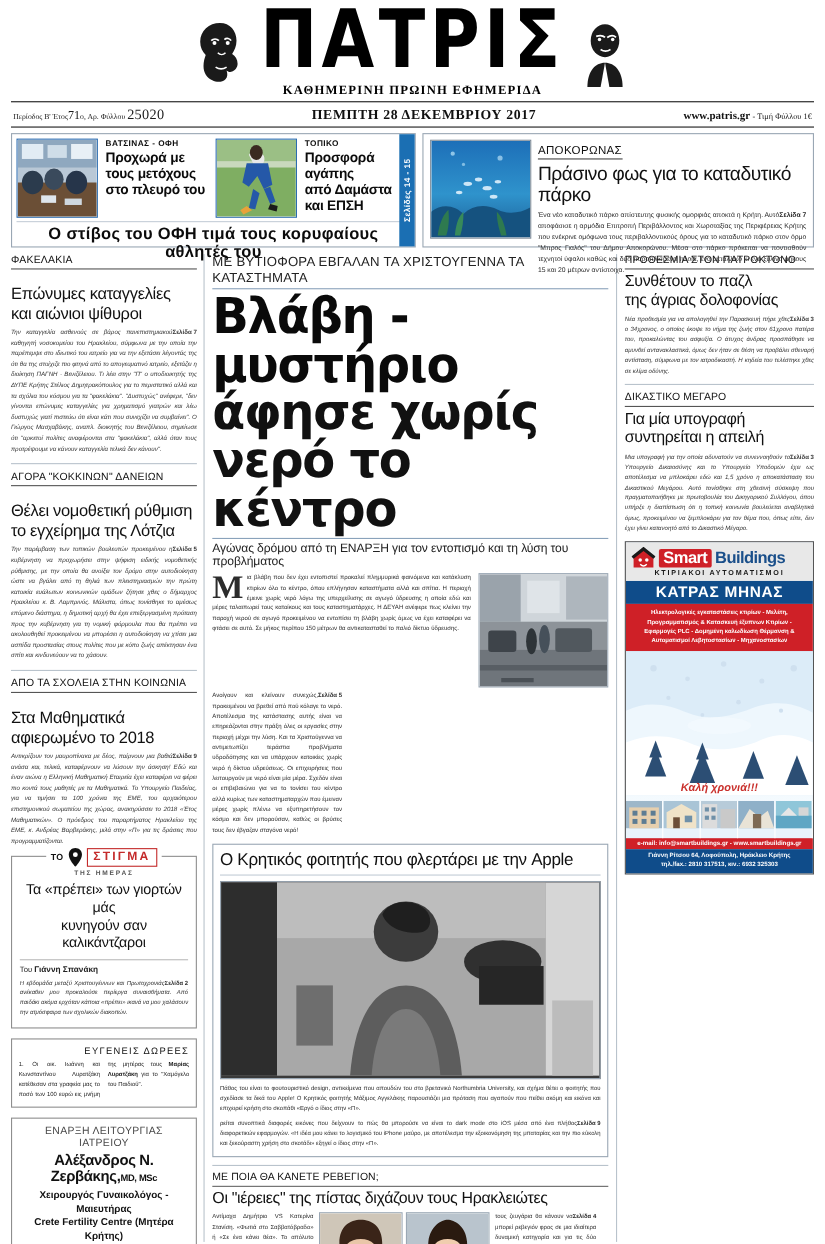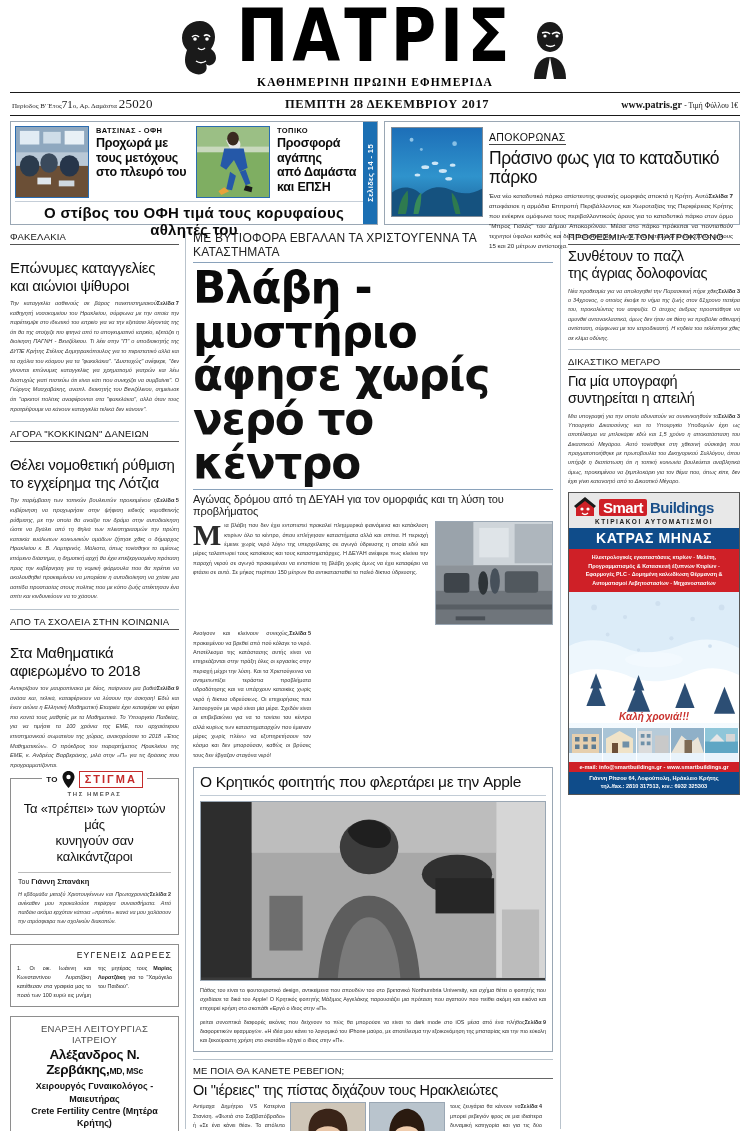--- a/index.html
+++ b/index.html
@@ -210,21 +210,21 @@
             <circle cx="33" cy="19" r="1.6" fill="#fff"></circle>
           <path d="M22 28c3 2 6 2 9 0" stroke="#fff" stroke-width="1.4" fill="none"></path>
         </svg>
       </div>
     </div>
   </div>
 
   <div class="mast-rule"></div>
   <div class="mast-meta">
     <div class="meta-left">
-      <span>Περίοδος Β' Έτος</span><b>71</b><span>ο, Αρ. Δαμάστα</span> <span class="issue">25020</span>
+      <span>Περίοδος Β' Έτος</span><b>71</b><span>ο, Αρ. Φύλλου</span> <span class="issue">25020</span>
     </div>
     <div class="meta-center">ΠΕΜΠΤΗ 28 ΔΕΚΕΜΒΡΙΟΥ 2017</div>
     <div class="meta-right">
       <span class="dom">www.patris.gr</span> <span class="price">- Τιμή Φύλλου 1€</span>
     </div>
   </div>
   <div class="mast-rule2"></div>
 
   <div class="top-banners">
 
@@ -427,21 +427,21 @@
     </div>
 
     <div class="col-mid">
 
       <div class="mhead-kicker">ΜΕ ΒΥΤΙΟΦΟΡΑ ΕΒΓΑΛΑΝ ΤΑ ΧΡΙΣΤΟΥΓΕΝΝΑ ΤΑ ΚΑΤΑΣΤΗΜΑΤΑ</div>
       <div class="mega">
         <div>Βλάβη - μυστήριο</div>
         <div class="l2">άφησε χωρίς νερό το κέντρο</div>
       </div>
       <div class="mega-rule"></div>
-      <div class="msub">Αγώνας δρόμου από τη ΔΕΥΑΗ για τον ομορφιάς και τη λύση του προβλήματος</div>
+      <div class="msub">Αγώνας δρόμου από τη ΕΝΑΡΞΗ για τον εντοπισμό και τη λύση του προβλήματος</div>
 
       <div class="lead">
         <div class="lead-text">
           <span class="drop">Μ</span><span>ια βλάβη που δεν έχει εντοπιστεί προκαλεί πλημμυρικά φαινόμενα και κατάκλυση κτιρίων όλο το κέντρο, όπου επλήγησαν καταστήματα αλλά και σπίτια. Η περιοχή έμεινε χωρίς νερό λόγω της υπερχείλισης σε αγωγό ύδρευσης η οποία εδώ και μέρες ταλαιπωρεί τους κατοίκους και τους καταστηματάρχες. Η ΔΕΥΑΗ ανέφερε πως κλείνει την παροχή νερού σε αγωγό προκειμένου να εντοπίσει τη βλάβη χωρίς όμως να έχει καταφέρει να φτάσει σε αυτό. Σε μήκος περίπου 150 μέτρων θα αντικατασταθεί το παλιό δίκτυο ύδρευσης.</span>
         </div>
         <div class="lead-img">
           <svg class="ph" viewBox="0 0 118 104" preserveAspectRatio="none" aria-hidden="true">
             <rect width="118" height="104" fill="#b8bdc2"></rect>
             <rect width="118" height="44" fill="#cfd5da"></rect>
             <rect x="0" y="0" width="38" height="44" fill="#9aa3ab"></rect>

